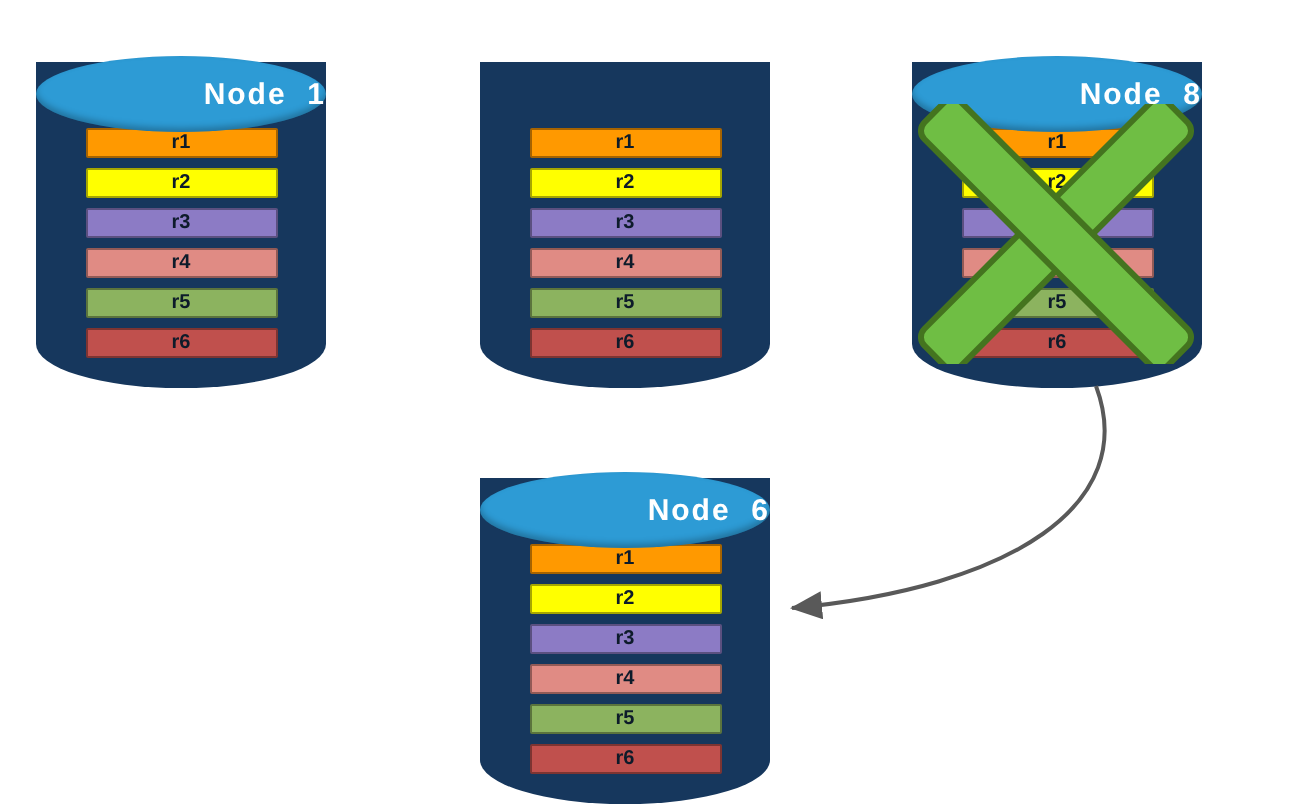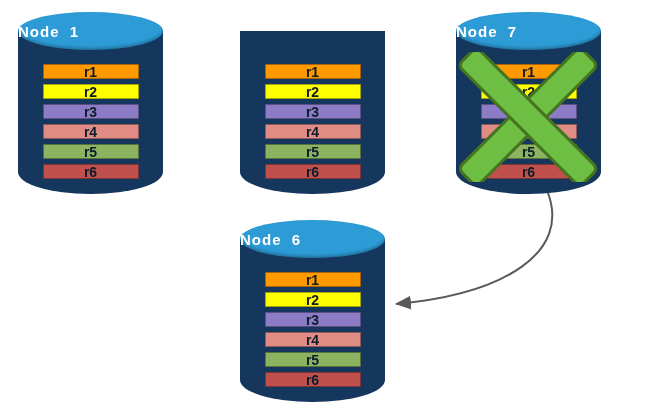--- a/index.html
+++ b/index.html
@@ -4,35 +4,35 @@
 <style>
   html, body { margin:0; padding:0; background:#ffffff; font-family:"Liberation Sans", sans-serif; }
   .canvas { position:relative; width:646px; height:402px; background:#ffffff; overflow:hidden; }
 
   .node { position:absolute; width:145px; height:182px; }
   .cyl-body {
     position:absolute; top:19px; left:0; right:0; bottom:0;
     border-radius:0 0 72px 72px / 0 0 22px 22px;
   }
   .cyl-top {
-    position:absolute; top:0; left:0; width:145px; height:38px;
+    position:absolute; top:16px; left:0; width:145px; height:38px;
     border-radius:50%;
-    display:flex; align-items:center; justify-content:flex-start;
+    display:flex; align-items:center; justify-content:flex-end;
     box-shadow: inset 0 -2px 3px rgba(0,0,0,0.25);
   }
   .node-label { color:#ffffff; font-weight:bold; font-size:15px; letter-spacing:1px; white-space:pre; }
 
   .rows {
     position:absolute; top:52px; left:50%; transform:translateX(-50%);
     width:96px; display:flex; flex-direction:column; gap:5px;
   }
   .row {
     height:13px; border:1px solid rgba(0,0,0,0.35); border-radius:1px;
     display:flex; align-items:center; justify-content:center;
-    font-size:14px; font-weight:bold; color:#0d1b2a; line-height:1;
+    font-size:10px; font-weight:bold; color:#0d1b2a; line-height:1;
   }
 
   .x-overlay { position:absolute; left:3px; top:40px; width:138px; height:130px; }
   .arrow-layer { position:absolute; left:0; top:0; width:646px; height:402px; pointer-events:none; }
 </style>
 </head>
 <body>
 
 <div class="canvas">
 
@@ -67,21 +67,21 @@
     <div class="cyl-body" style="background: rgb(22, 55, 93);"></div>
     <div class="rows">
       <div class="row" style="background: rgb(255, 153, 0);">r1</div>
       <div class="row" style="background: rgb(255, 255, 0);">r2</div>
       <div class="row" style="background: rgb(140, 123, 197);">r3</div>
       <div class="row" style="background: rgb(224, 139, 132);">r4</div>
       <div class="row" style="background: rgb(140, 179, 95);">r5</div>
       <div class="row" style="background: rgb(192, 80, 77);">r6</div>
     </div>
     <div class="cyl-top" style="background: rgb(45, 155, 213);">
-      <span class="node-label">Node  7</span>
+      <span class="node-label">Node  8</span>
     </div>
     <svg class="x-overlay" viewBox="0 0 138 130">
       <g transform="translate(69,65)">
         <rect x="-13" y="-86" width="26" height="172" rx="6" transform="rotate(45)" stroke-width="3" fill="#6FBE44" stroke="#44741F"></rect>
         <rect x="-13" y="-86" width="26" height="172" rx="6" transform="rotate(-45)" stroke-width="3" fill="#6FBE44" stroke="#44741F"></rect>
       </g>
     </svg>
   </div>
 
   <div class="node" style="left:240px; top:220px;">

